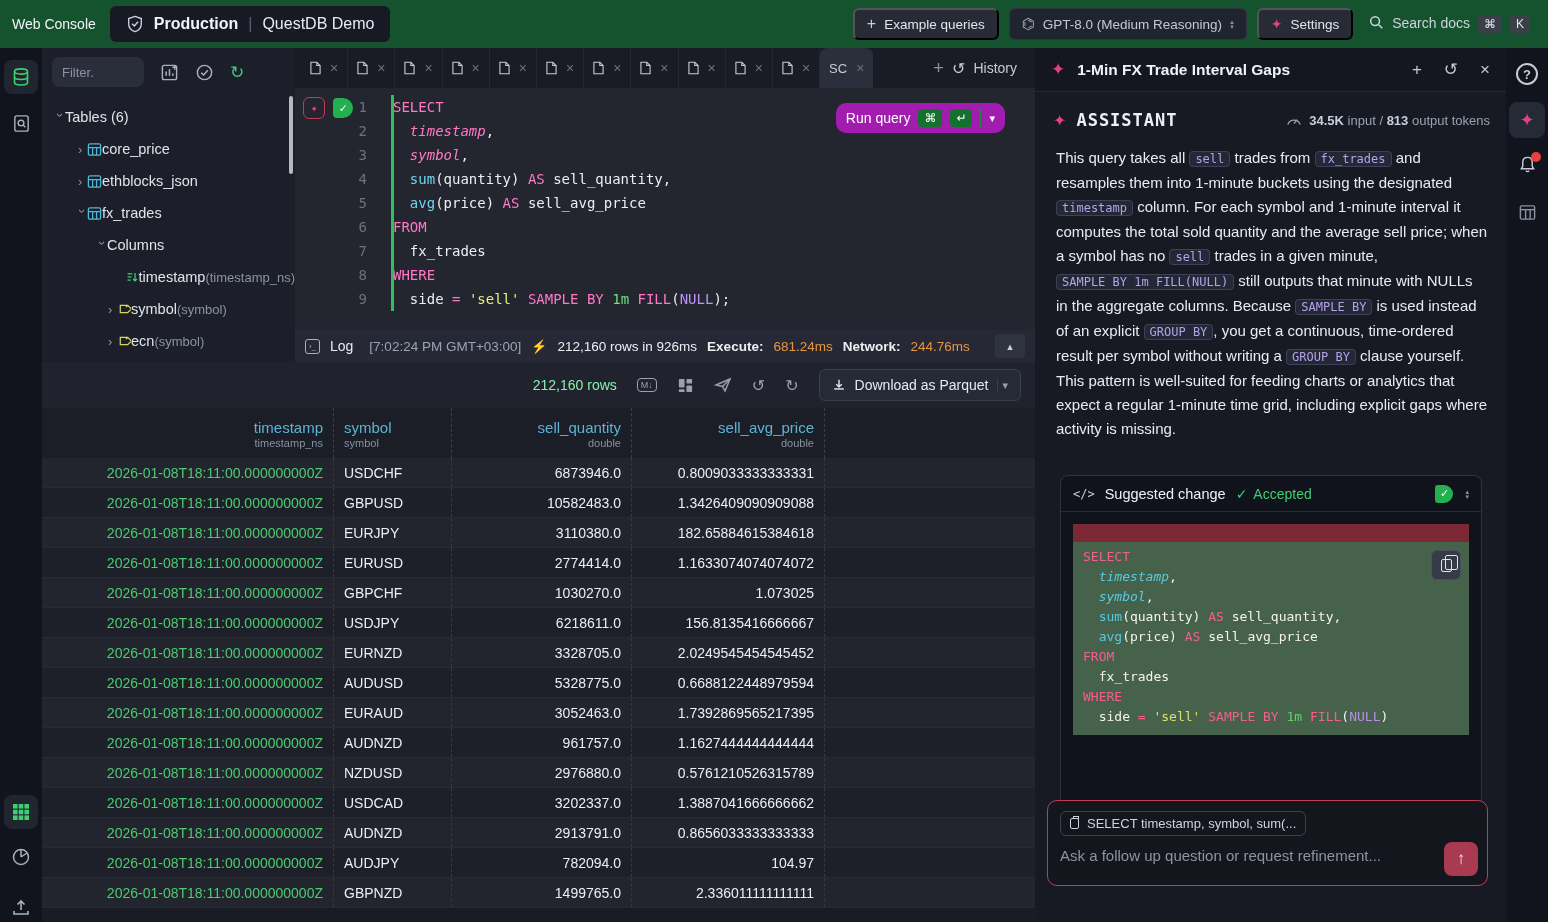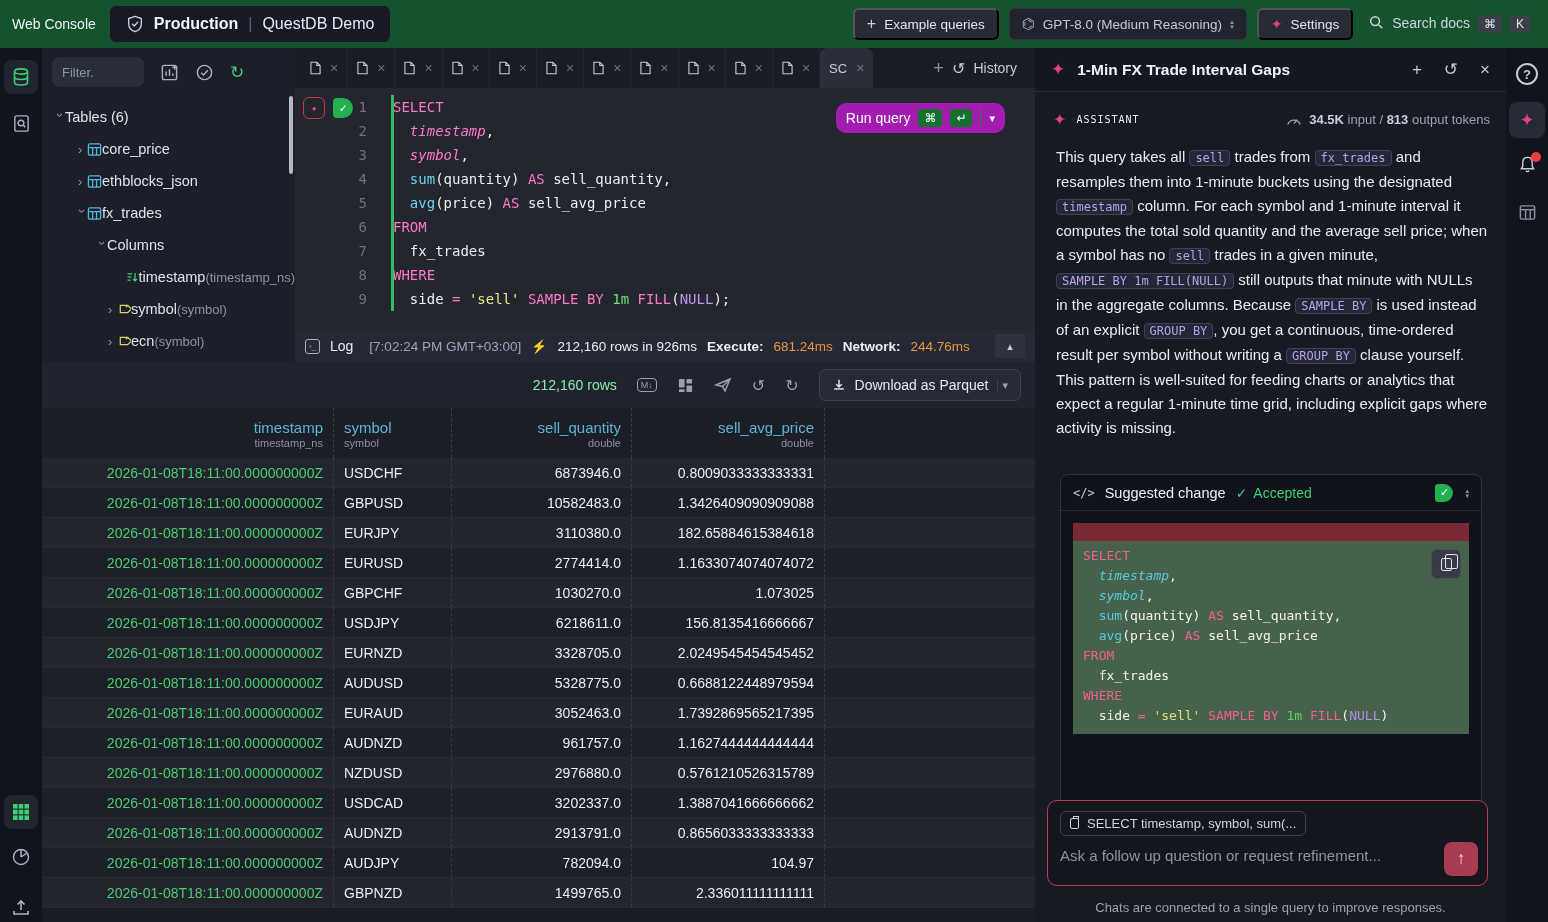--- a/index.html
+++ b/index.html
@@ -113,21 +113,21 @@
   .gc.ts { color:#4ccb70; } .gc.sym { color:#eceef4; } .gc.num { color:#eceef4; }
 
   
   .chatpanel { position:absolute; top:48px; left:1035px; width:471px; height:874px; background:#171a23; }
   .chat-header { display:flex; align-items:center; height:44px; background:#14171f; border-bottom:1px solid #262a35;
                  padding:0 16px; gap:12px; }
   .chat-title { font-size:15.5px; font-weight:bold; color:#f0f2f6; }
   .chat-header .hicons { margin-left:auto; display:flex; gap:22px; align-items:center; }
   .hic { background:none; border:none; color:#c6cbd6; font-size:17px; cursor:pointer; }
   .meta-row { display:flex; align-items:center; gap:10px; padding:18px 16px 0 18px; }
-  .role { font-family:"DejaVu Sans Mono",monospace; font-weight:normal; font-size:10px; letter-spacing:1px; color:#eceff5; }
+  .role { font-family:"DejaVu Sans Mono",monospace; font-weight:bold; font-size:17px; letter-spacing:1px; color:#eceff5; }
   .usage { margin-left:auto; display:flex; align-items:center; gap:7px; color:#9aa2b1; font-size:13px; }
   .usage b { color:#c9cedb; }
   .msg { padding:16px 18px 0 21px; font-size:15px; line-height:24px; color:#e8ebf2; }
   .mchip { font-family:"DejaVu Sans Mono",monospace; font-size:12px; color:#b4a3e8; background:#232736;
            border:1px solid #3d4356; border-radius:4px; padding:0 5px; white-space:nowrap; }
 
   .sc-card { margin:34px 24px 0 25px; height:352px; border:1px solid #2e3340; border-radius:8px; background:#10131b; overflow:hidden; }
   .sc-head { display:flex; align-items:center; gap:10px; height:36px; padding:0 12px; border-bottom:1px solid #262b36; }
   .code-glyph { font-family:"DejaVu Sans Mono",monospace; font-size:12px; color:#c6cbd6; }
   .sc-title { font-size:14.5px; color:#eef0f5; }
@@ -728,21 +728,20 @@
     <div class="ask-box">
       <span class="ctx-chip">
         <span class="clip-ic"></span>
         <span>SELECT timestamp, symbol, sum(...</span>
       </span>
       <input class="ask-input" placeholder="Ask a follow up question or request refinement..." style="">
       <button class="send-btn">
         <span>↑</span>
       </button>
     </div>
-    <div class="chat-foot">Chats are connected to a single query to improve responses.</div>
   </aside>
 
   <nav class="rightrail">
     <div class="rr-btn" style="top:8px">
       <span class="help-circle">?</span>
     </div>
     <div class="rr-btn active" style="top:54px">
       <span class="sparkle" style="font-size:18px">✦</span>
     </div>
     <div class="rr-btn" style="top:100px">

